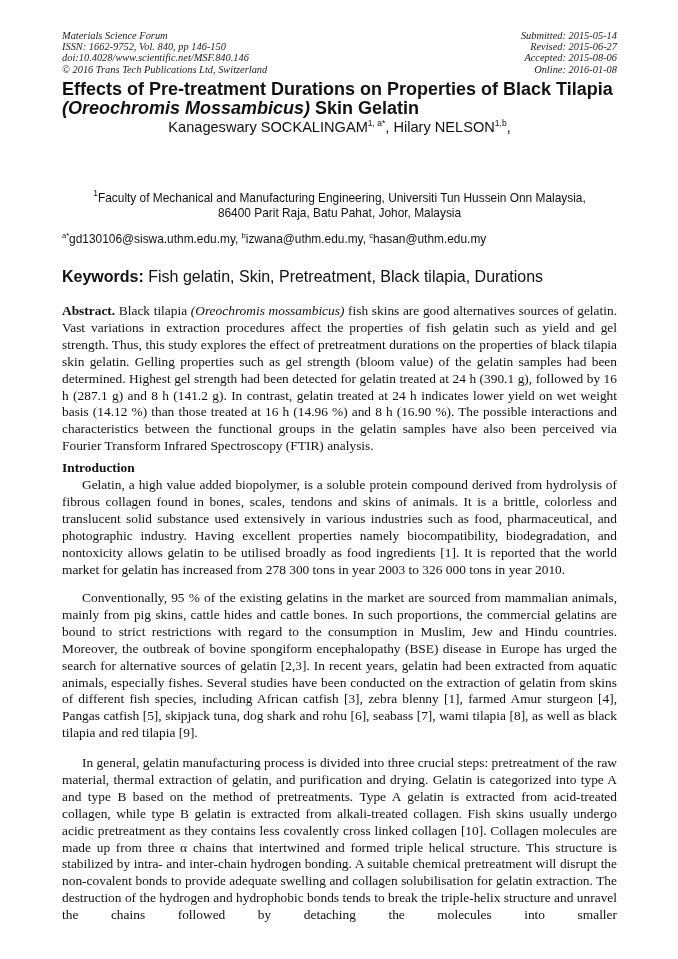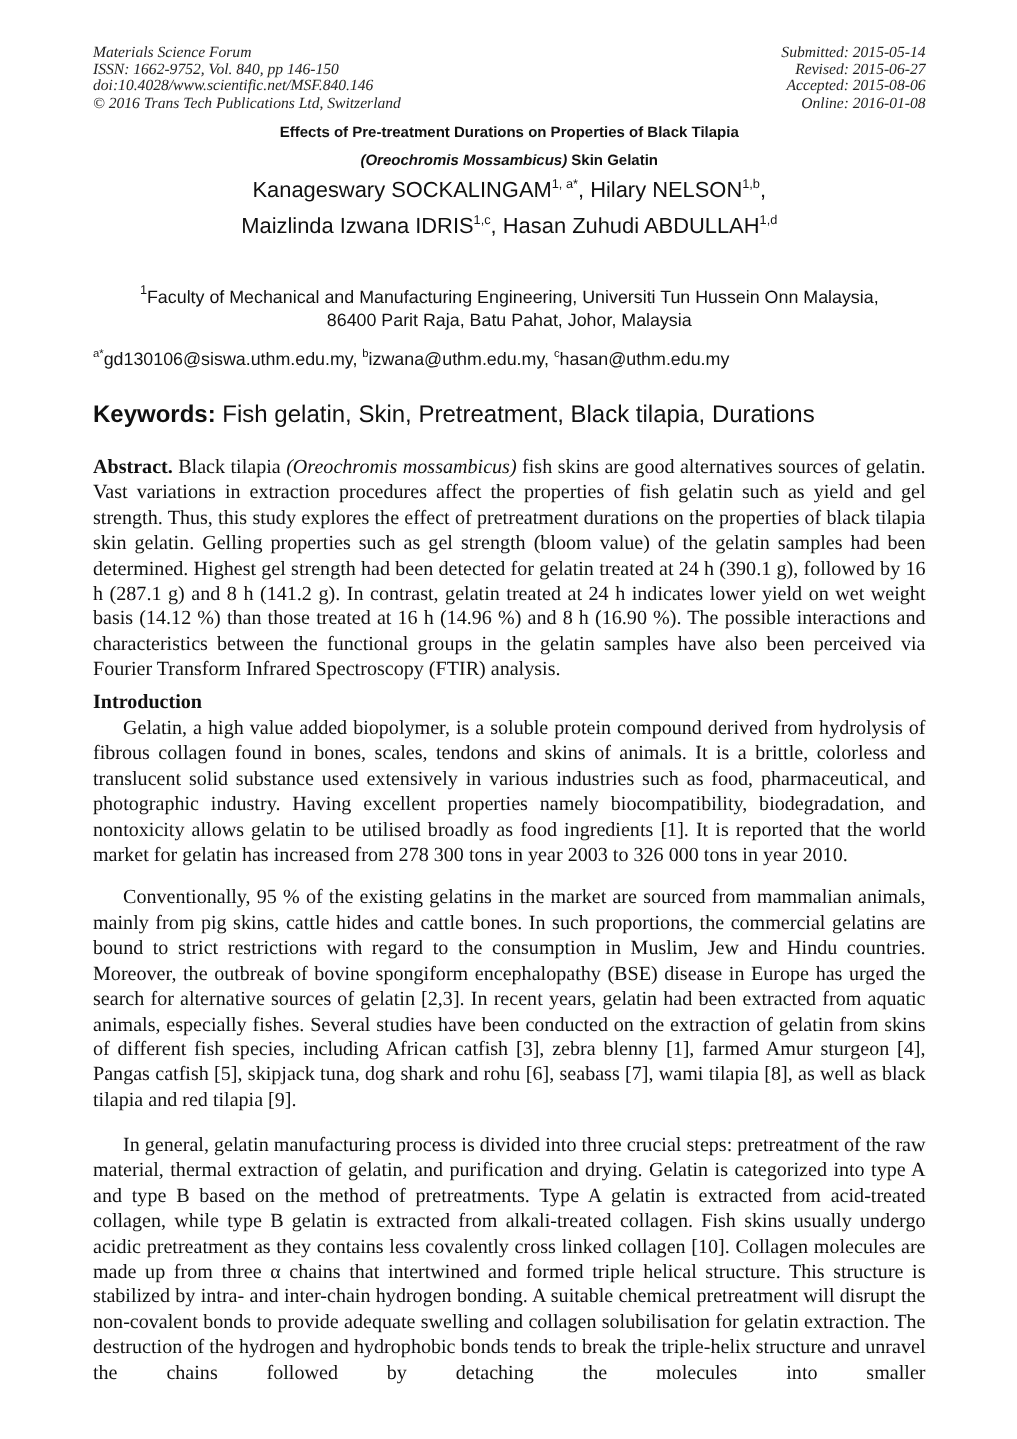--- a/index.html
+++ b/index.html
@@ -1,21 +1,21 @@
 <!DOCTYPE html>
 <html><head>
 <meta charset="utf-8">
 <style>
   html, body { margin: 0; padding: 0; background: #ffffff; }
   body { width: 678px; height: 959px; position: relative; overflow: hidden; color: #111; }
   .page { position: absolute; left: 62px; top: 14px; width: 555px; }
   .hdr { font-family: "Liberation Serif", serif; font-style: italic; font-size: 10.4px; line-height: 11.2px; color: #222; margin-top: 16px; }
   .hdr-left { position: absolute; left: 0; top: 0; }
   .hdr-right { position: absolute; right: 0; top: 0; text-align: right; }
-  .title { position: absolute; left: 0; top: 66px; width: 555px; text-align: center; font-family: "Liberation Sans", sans-serif; font-weight: bold; font-size: 10px; line-height: 18.5px; }
+  .title { position: absolute; left: 0; top: 66px; width: 555px; font-family: "Liberation Sans", sans-serif; font-weight: bold; font-size: 18px; line-height: 18.5px; }
   .title .it { font-style: italic; }
   .authors { position: absolute; left: 0; top: 101px; width: 555px; text-align: center; font-family: "Liberation Sans", sans-serif; font-size: 14.6px; line-height: 24px; }
   sup { font-size: 8.5px; vertical-align: 6px; line-height: 0; }
   .affil { position: absolute; left: 0; top: 177px; width: 555px; text-align: center; font-family: "Liberation Sans", sans-serif; font-size: 11.9px; line-height: 15px; }
   .emails { position: absolute; left: 0; top: 218px; width: 555px; text-align: left; font-family: "Liberation Sans", sans-serif; font-size: 11.9px; line-height: 15px; }
   .emails sup { font-size: 7.5px; vertical-align: 5px; }
   .keywords { position: absolute; left: 0; top: 255px; width: 555px; font-family: "Liberation Sans", sans-serif; font-size: 16px; line-height: 15px; }
   .keywords b { font-weight: bold; }
   .body-text { font-family: "Liberation Serif", serif; font-size: 13.4px; line-height: 16.9px; text-align: justify; }
   .abstract { position: absolute; left: 0; top: 289px; width: 555px; }
@@ -48,23 +48,20 @@
 
   <div class="title">
     <div>Effects of Pre-treatment Durations on Properties of Black Tilapia</div>
     <div><span class="it">(Oreochromis Mossambicus)</span><span> Skin Gelatin</span></div>
   </div>
 
   <div class="authors">
     <div>
       <span>Kanageswary SOCKALINGAM</span><sup>1, a*</sup><span>, </span><span>Hilary NELSON</span><sup>1,b</sup><span>,</span>
     </div>
-    <div>
-      <span>Maizlinda Izwana IDRIS</span><sup>1,c</sup><span>, </span><span>Hasan Zuhudi ABDULLAH</span><sup>1,d</sup>
-    </div>
   </div>
 
   <div class="affil">
     <div><sup>1</sup><span>Faculty of Mechanical and Manufacturing Engineering, Universiti Tun Hussein Onn Malaysia,</span></div>
     <div>86400 Parit Raja, Batu Pahat, Johor, Malaysia</div>
   </div>
 
   <div class="emails">
     <sup>a*</sup><span>gd130106@siswa.uthm.edu.my</span><span>, </span><sup>b</sup><span>izwana@uthm.edu.my</span><span>, </span><sup>c</sup><span>hasan@uthm.edu.my</span>
   </div>

